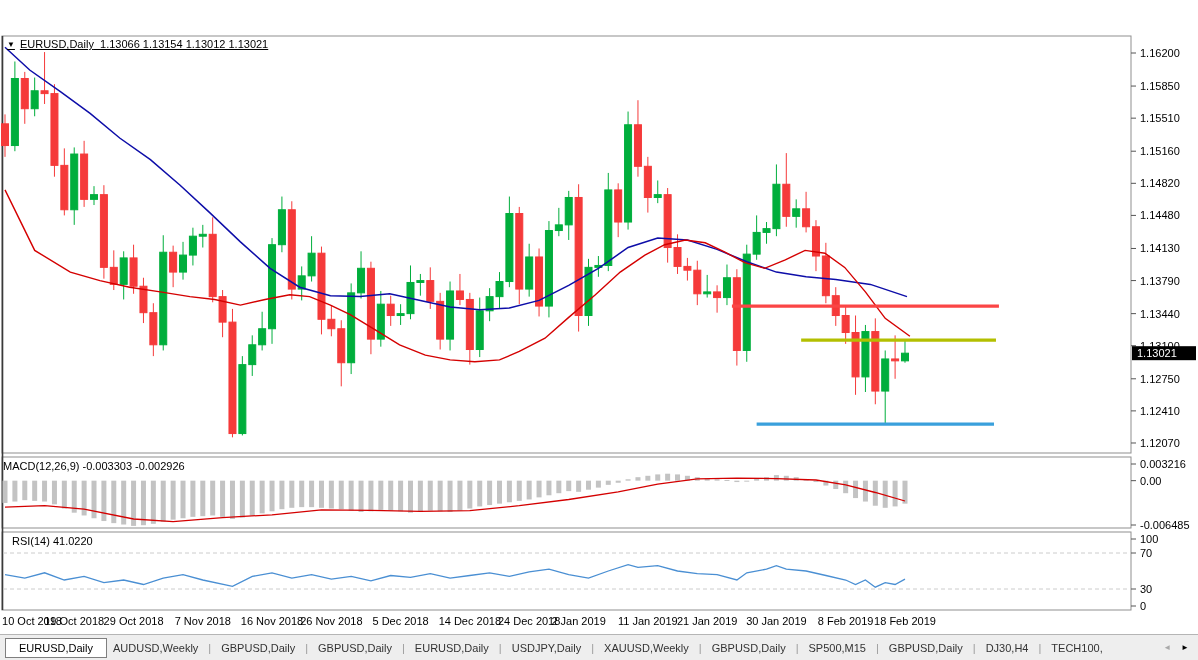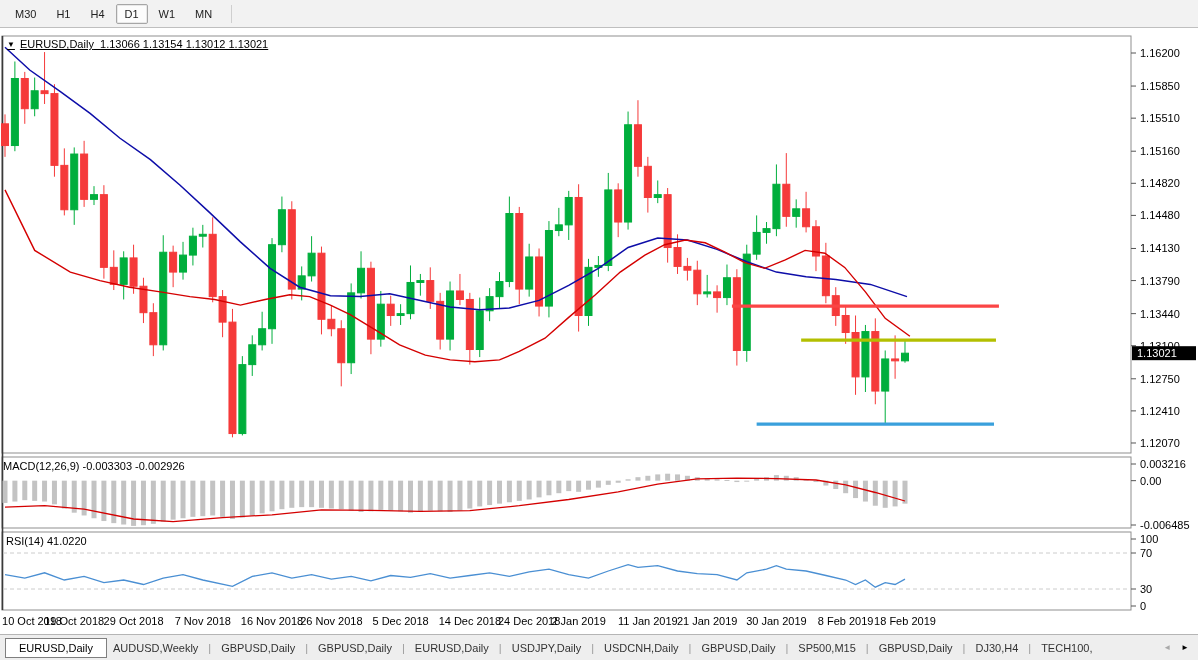--- a/index.html
+++ b/index.html
@@ -13,46 +13,37 @@
   .tfbtn.active{background:#fcfcfc;border:1px solid #a6a6a6;box-shadow:inset 0 0 0 1px #e8e8e8;}
   .tbsep{width:1px;height:18px;background:#cfcfcf;margin:0 8px;}
   
   .chart-area{position:absolute;inset:0;z-index:1;}
   #chart-svg{position:absolute;left:0;top:0;}
   #chart-svg text{font-family:"Liberation Sans",sans-serif;}
   .ov{position:absolute;z-index:2;font-size:11px;color:#000;white-space:nowrap;}
   .ov .dd{font-size:8px;margin-right:5px;vertical-align:1px;}
   .ov-title{left:7px;top:38px;text-decoration:underline;}
   .ov-macd{left:3px;top:460px;}
-  .ov-rsi{left:6px;top:535px;}
+  .ov-rsi{left:12px;top:535px;}
   
   .tabbar{position:absolute;left:0;right:0;bottom:0;height:25px;background:#eeeeee;
           border-top:1px solid #b5b5b5;display:flex;align-items:center;font-size:11px;
           padding-left:3px;z-index:3;overflow:hidden;}
   .tab{color:#333;padding:3px 2px;cursor:default;white-space:nowrap;}
   .tab.active{background:#ffffff;border:1px solid #7f7f7f;padding:3px 13px;margin:0 4px 0 2px;color:#000;}
   .tabsep{color:#9a9a9a;margin:0 8px;}
   .tab-scrolls{margin-left:auto;display:flex;align-items:center;padding-right:4px;}
   .scrl{font-size:8px;padding:0 5px;cursor:default;}
   .scrl.dim{color:#a9a9a9;}
 </style>
 </head>
 <body>
 
 <div class="app">
 
-  <div class="toolbar" id="toolbar">
-      <div class="tfbtn">M30</div>
-      <div class="tfbtn">H1</div>
-      <div class="tfbtn">H4</div>
-      <div class="tfbtn active">D1</div>
-      <div class="tfbtn">W1</div>
-      <div class="tfbtn">MN</div>
-      <div class="tbsep"></div>
-    </div>
 
   <div class="chart-area">
     <svg id="chart-svg" width="1198" height="660" viewBox="0 0 1198 660">
         <rect x="2" y="36" width="1129" height="417" fill="#fff" stroke="#8f8f8f"></rect>
         <rect x="2" y="457" width="1129" height="71" fill="#fff" stroke="#8f8f8f"></rect>
         <rect x="2" y="532" width="1129" height="78" fill="#fff" stroke="#8f8f8f"></rect>
         <line x1="2.5" y1="36" x2="2.5" y2="610" stroke="#3a3a3a" stroke-width="1.6"></line>
         <g>
           <line x1="5" y1="114.37949999999952" x2="5" y2="156.87299999999902" stroke="#f53a3a" stroke-width="1"></line>
           <rect x="1.5" y="123.82249999999848" width="7" height="21.71890000000181" fill="#f53a3a" stroke="#f53a3a"></rect>
@@ -425,21 +416,21 @@
       <span class="tab">AUDUSD,Weekly</span>
       <span class="tabsep">|</span>
       <span class="tab">GBPUSD,Daily</span>
       <span class="tabsep">|</span>
       <span class="tab">GBPUSD,Daily</span>
       <span class="tabsep">|</span>
       <span class="tab">EURUSD,Daily</span>
       <span class="tabsep">|</span>
       <span class="tab">USDJPY,Daily</span>
       <span class="tabsep">|</span>
-      <span class="tab">USDCNH,Daily</span>
+      <span class="tab">XAUUSD,Weekly</span>
       <span class="tabsep">|</span>
       <span class="tab">GBPUSD,Daily</span>
       <span class="tabsep">|</span>
       <span class="tab">SP500,M15</span>
       <span class="tabsep">|</span>
       <span class="tab">GBPUSD,Daily</span>
       <span class="tabsep">|</span>
       <span class="tab">DJ30,H4</span>
       <span class="tabsep">|</span>
       <span class="tab">TECH100,</span>

